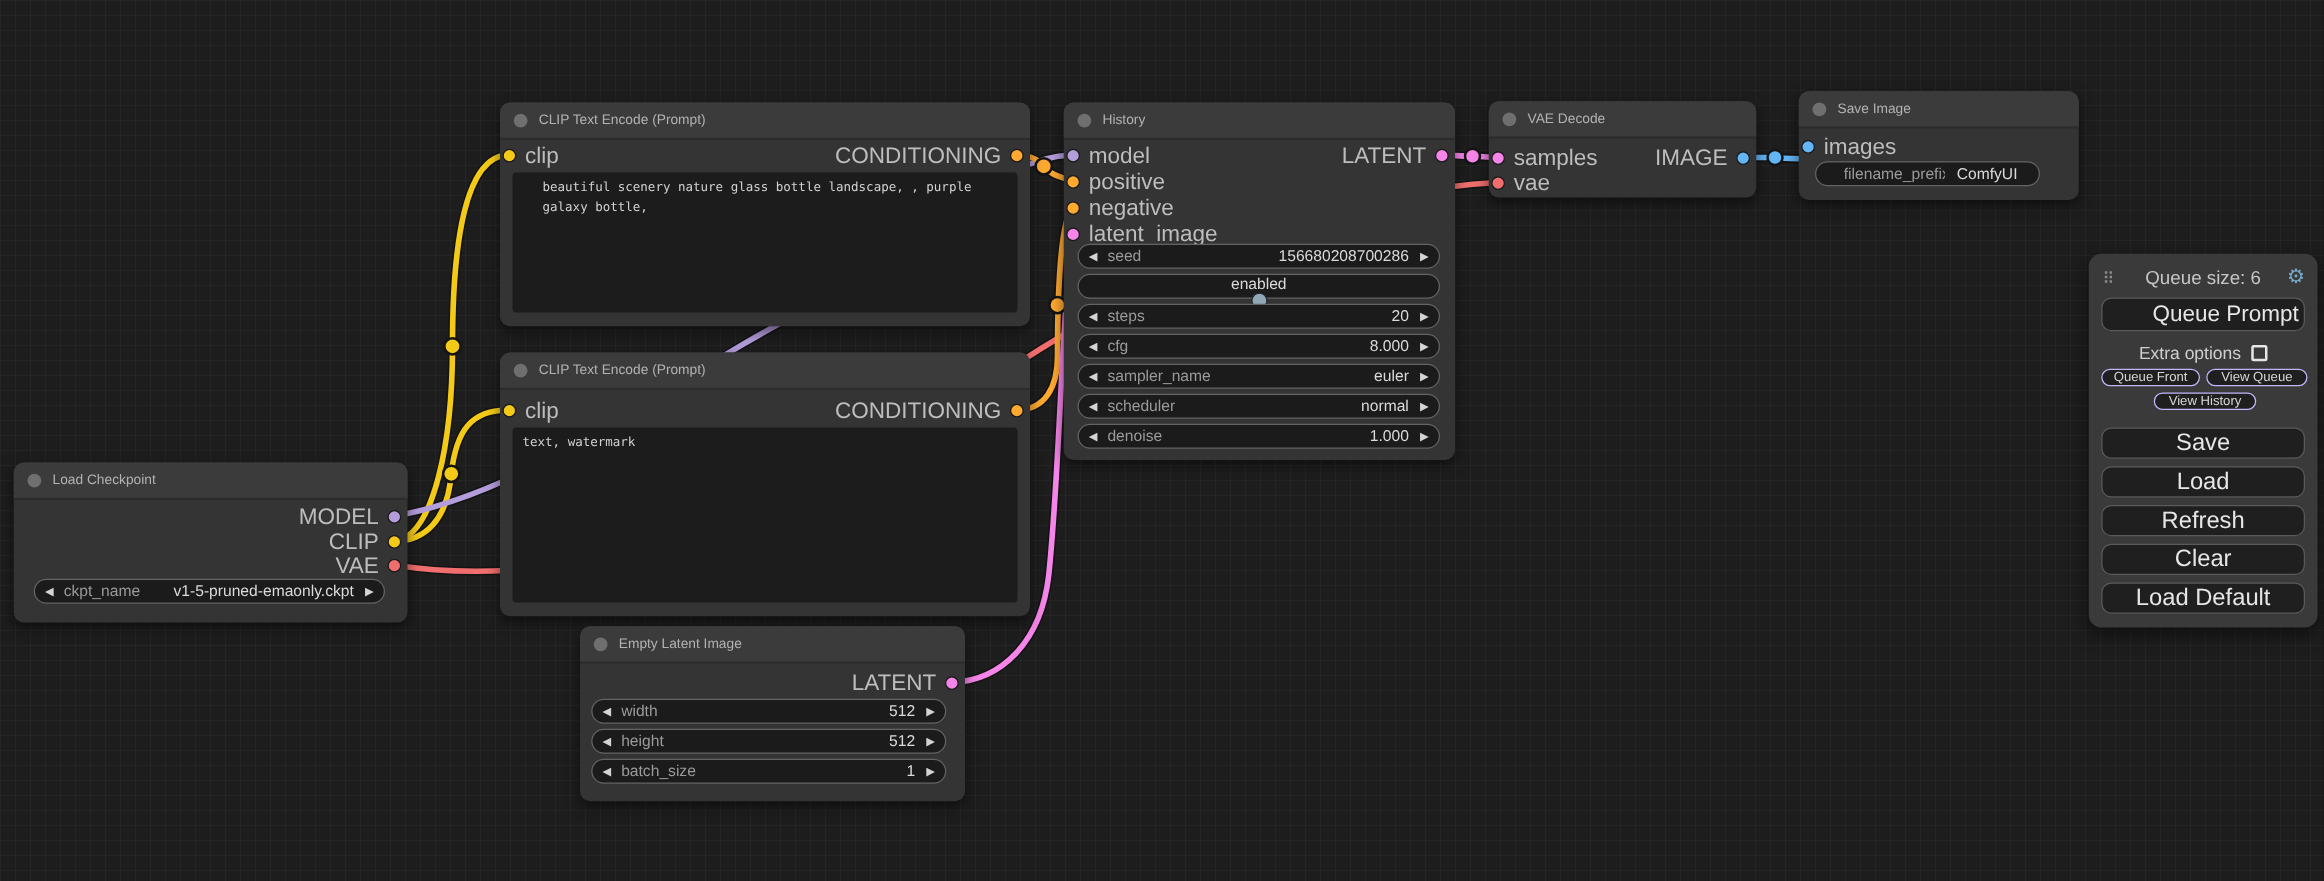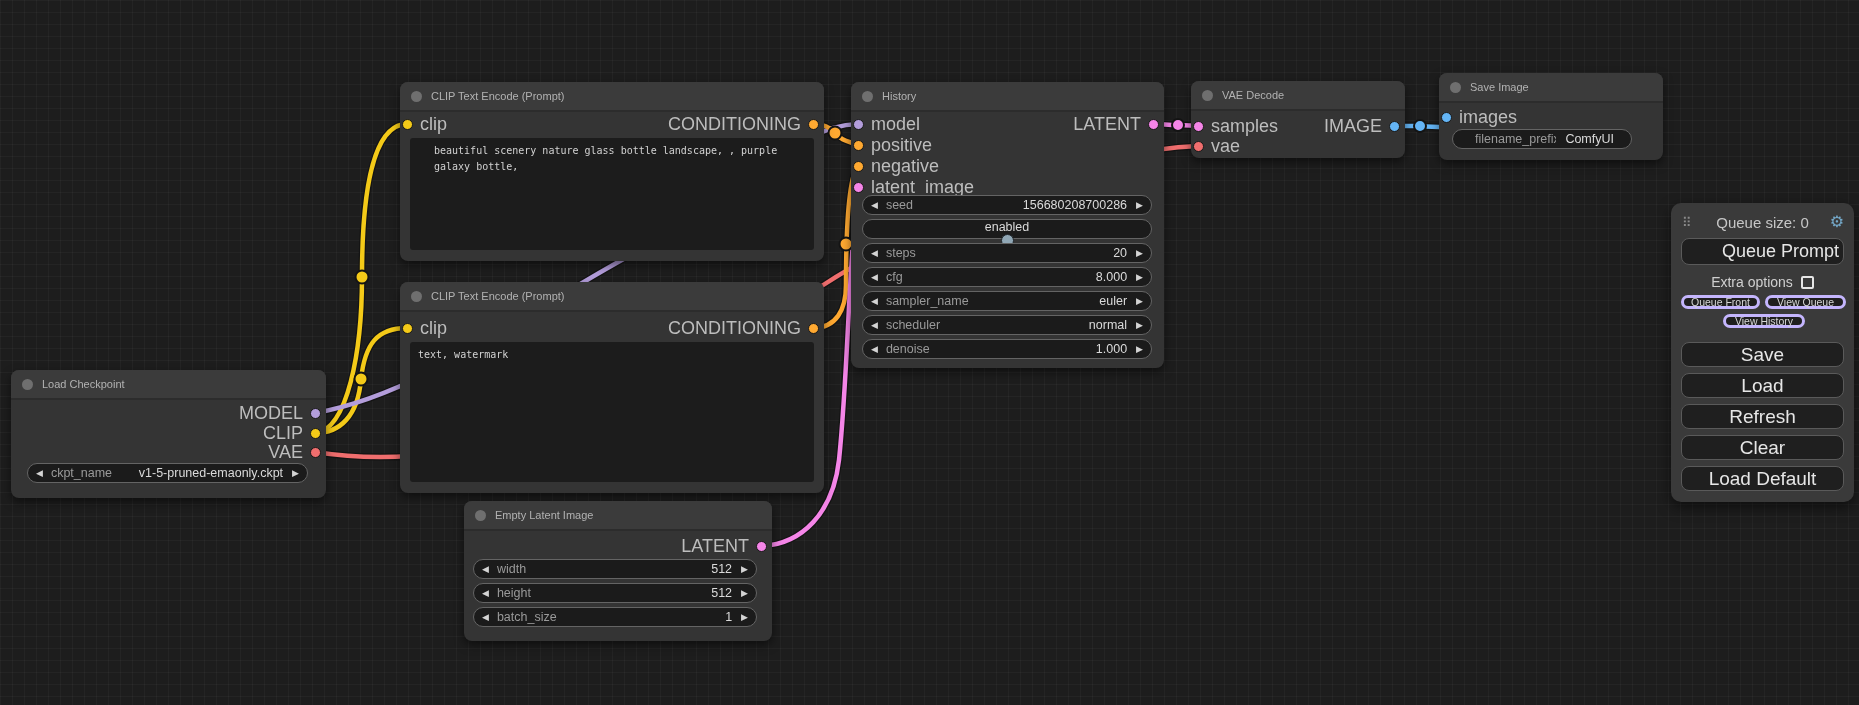--- a/index.html
+++ b/index.html
@@ -52,21 +52,21 @@
   .qsize{width:100%;text-align:center;font-size:15px;color:#c6c6c6;}
   .qgear{position:absolute;right:10px;font-size:16px;color:#74a8c8;line-height:1;}
   .qbtn{
     position:absolute;left:10px;width:163px;background:#1f1f1f;border:1px solid #5a5a5a;
     border-radius:8px;color:#e6e6e6;display:flex;align-items:center;justify-content:center;
     box-sizing:border-box;cursor:default;
   }
   .qbtn.big{height:25px;font-size:19px;}
   .qbtn.prompt{height:27px;font-size:18px;padding-left:36px;}
   .qpill{
-    position:absolute;background:#1f1f1f;border:3px solid #c4b5fd;border-radius:8px;
+    position:absolute;background:#1f1f1f;border:1px solid #c4b5fd;border-radius:8px;
     color:#d6d6d6;font-size:10.5px;display:flex;align-items:center;justify-content:center;
     box-sizing:border-box;height:14px;
   }
   .qextra{position:absolute;left:0;right:0;display:flex;align-items:center;justify-content:center;gap:8px;font-size:14px;color:#cfcfcf;}
   .qcheck{width:13px;height:13px;border:2px solid #e6e6e6;border-radius:2px;background:transparent;box-sizing:border-box;}
 </style>
 </head>
 <body>
 
 <div id="canvas">
@@ -292,21 +292,21 @@
     </div>
     <div class="widget" style="left:13px;top:56px;width:180px;">
       <span class="wlabel center">filename_prefix</span>
       <span class="wvalue">ComfyUI</span>
     </div>
   </div>
 
   <div id="queue-panel" style="left:1671px;top:203px;width:183px;height:299px;">
     <div class="qheader">
       <span class="qdrag">⠿</span>
-      <span class="qsize">Queue size: 0</span>
+      <span class="qsize">Queue size: 6</span>
       <span class="qgear">⚙</span>
     </div>
     <div class="qbtn prompt" style="top:35px;">Queue Prompt</div>
     <div class="qextra" style="top:71px;">
       <span>Extra options</span>
       <span class="qcheck"></span>
     </div>
     <div class="qpill" style="left:10px;top:92px;width:79px;">Queue Front</div>
     <div class="qpill" style="left:94px;top:92px;width:81px;">View Queue</div>
     <div class="qpill" style="left:52px;top:111px;width:82px;">View History</div>

